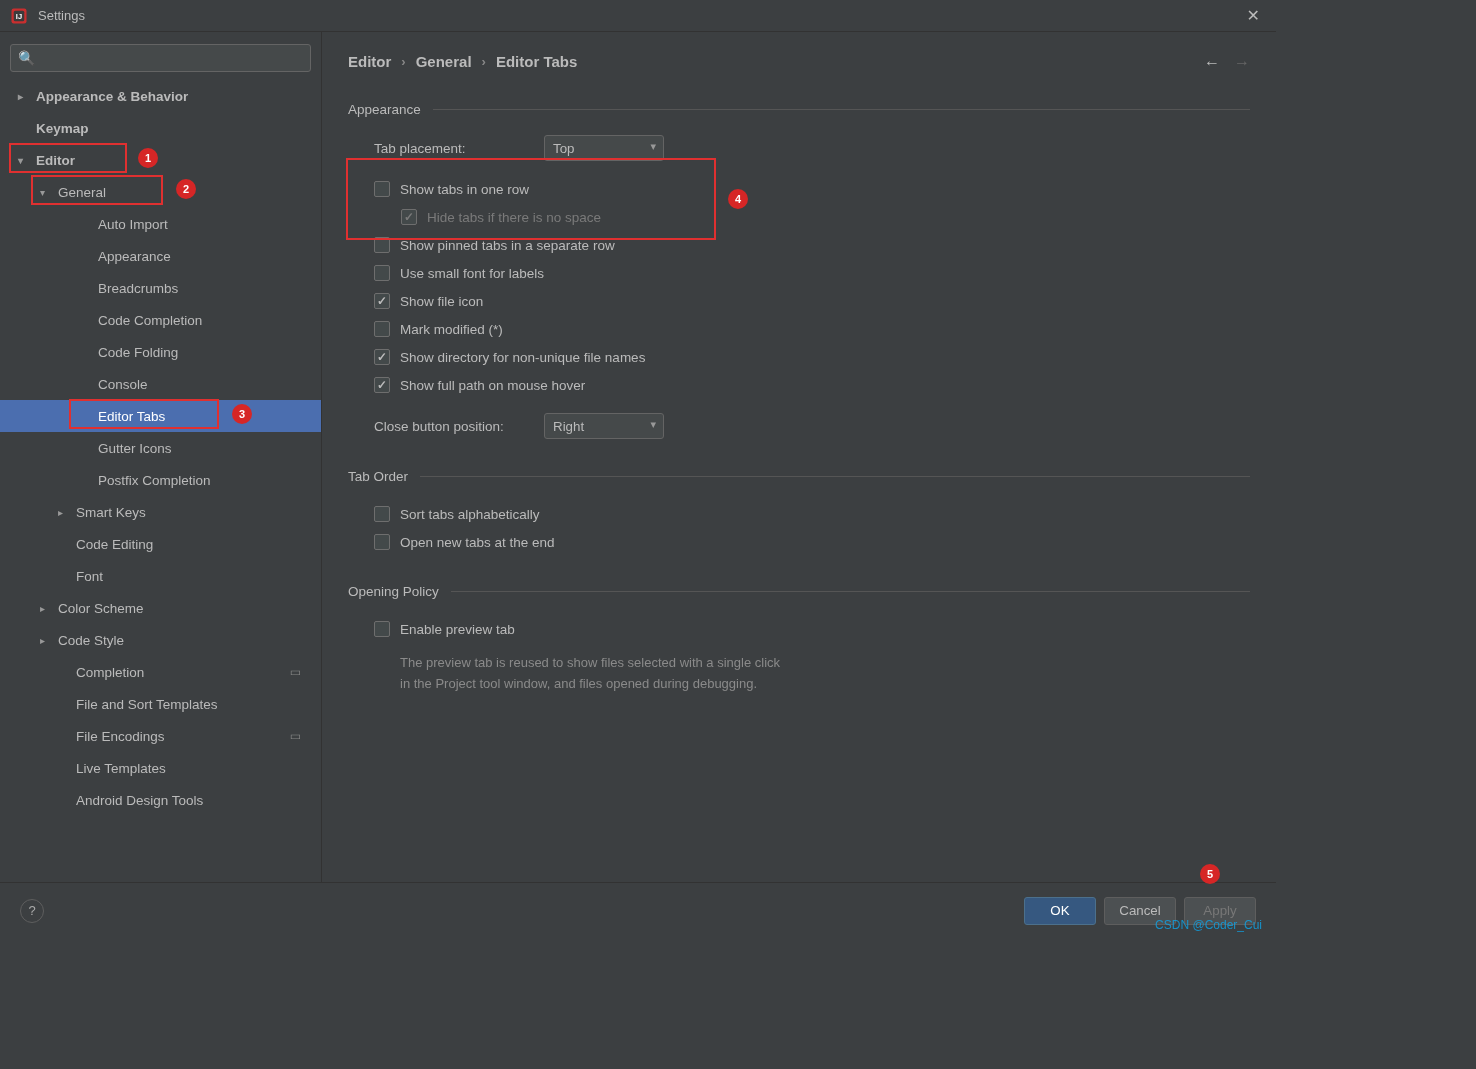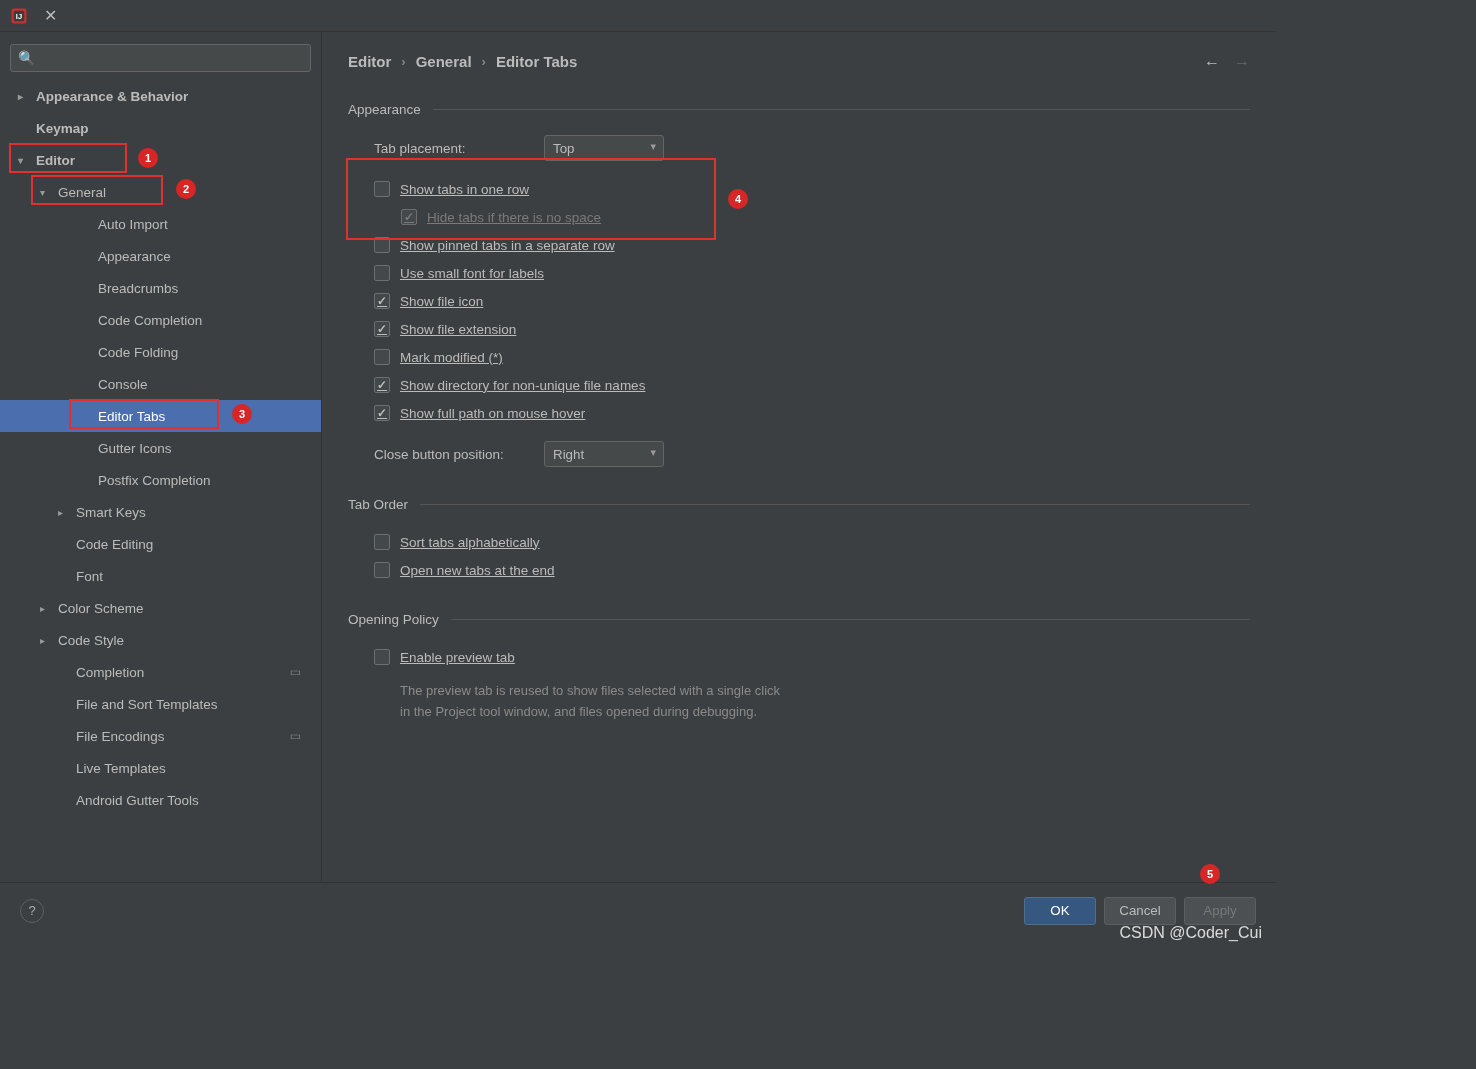--- a/index.html
+++ b/index.html
@@ -47,50 +47,51 @@
 .section-header { display: flex; align-items: center; margin-top: 22px; margin-bottom: 10px; }
 .section-header .stitle { color: #bbbbbb; font-size: 13.5px; margin-right: 12px; }
 .section-header .sline { flex: 1; height: 1px; background: #555; }
 
 .form-row { display: flex; align-items: center; margin: 8px 0 8px 26px; min-height: 26px; }
 .form-row .label { width: 170px; color: #bbbbbb; font-size: 13.5px; }
 .form-row select { background: #45494a; border: 1px solid #646464; color: #bbbbbb; height: 26px; padding: 0 28px 0 8px; border-radius: 3px; width: 120px; appearance: none; -webkit-appearance: none; }
 .sel-wrap { position: relative; display: inline-block; }
 .sel-wrap::after { content: "▾"; position: absolute; right: 8px; top: 5px; color: #999; pointer-events: none; font-size: 11px; }
 
-.chk-row { display: flex; align-items: center; margin: 12px 0 12px 26px; font-size: 13.5px; text-decoration: underline; }
+.chk-row { display: flex; align-items: center; margin: 12px 0 12px 26px; font-size: 13.5px; }
 .chk-row.indent2 { margin-left: 53px; }
 .chk-row.disabled { color: #7a7a7a; }
 .chk { width: 16px; height: 16px; border: 1px solid #6e6e6e; border-radius: 2px; margin-right: 10px; display: inline-flex; align-items: center; justify-content: center; background: #43494a; flex-shrink: 0; }
 .chk.checked::after { content: "✓"; color: #bbbbbb; font-size: 12px; font-weight: bold; }
 .chk.checked.disabled-chk::after { color: #7a7a7a; }
 
 .desc { color: #8a8a8a; font-size: 13px; margin-left: 52px; max-width: 520px; line-height: 1.6; margin-top: 4px; }
 
 .footer { height: 56px; border-top: 1px solid #323232; display: flex; align-items: center; padding: 0 20px; }
 .help-btn { width: 24px; height: 24px; border: 1px solid #5e5e5e; border-radius: 50%; display: flex; align-items: center; justify-content: center; color: #aaa; cursor: pointer; }
 .footer .spacer { flex: 1; }
 .btn { height: 28px; min-width: 72px; border-radius: 3px; border: 1px solid #5e5e5e; background: #4c5052; color: #bbbbbb; margin-left: 8px; cursor: pointer; padding: 0 14px; }
 .btn.primary { background: #365880; border-color: #4c708c; color: #fff; }
 .btn.disabled { color: #777; }
 
 .redbox { position: absolute; border: 2px solid #e03030; pointer-events: none; }
 .badge { position: absolute; width: 20px; height: 20px; border-radius: 50%; background: #d62626; color: #fff; font-size: 11px; font-weight: bold; display: flex; align-items: center; justify-content: center; pointer-events: none; }
 
-.watermark { position: absolute; bottom: 6px; right: 14px; color: #ffffff; font-size: 16px; opacity: 0.8; }
+.watermark { position: absolute; bottom: 16px; right: 14px; color: #0ea5e9; font-size: 12px; opacity: 0.8; }
 </style>
 </head>
 <body>
 
 <div class="titlebar">
   <svg class="app-icon" viewBox="0 0 24 24">
       <rect x="2" y="2" width="20" height="20" rx="3" fill="#c92f2f"></rect>
       <rect x="5" y="5" width="14" height="14" rx="2" fill="#3b3b3b"></rect>
       <text x="12" y="16" text-anchor="middle" fill="#fff" font-size="10" font-family="sans-serif" font-weight="bold">IJ</text>
     </svg>
+  <span class="title">Settings</span>
   <span class="close-btn">✕</span>
 </div>
 
 <div class="main-area">
   <div class="sidebar">
     <div class="search-box">
       <div class="search-wrap">
         <span class="sicon">🔍</span>
         <input type="text" placeholder="" style="">
       </div>
@@ -181,21 +182,21 @@
           <span class="arrow none"></span>
           <span>File Encodings</span>
           <span class="proj-icon">▭</span>
         </div>
         <div class="tree-item level2b">
           <span class="arrow none"></span>
           <span>Live Templates</span>
         </div>
         <div class="tree-item level2b">
           <span class="arrow none"></span>
-          <span>Android Gutter Tools</span>
+          <span>Android Design Tools</span>
         </div>
       </div>
   </div>
 
   <div class="content">
     <div class="breadcrumb">
       <span class="crumb">Editor</span>
       <span class="sep">›</span>
       <span class="crumb">General</span>
       <span class="sep">›</span>
@@ -231,24 +232,20 @@
         </div>
         <div class="chk-row">
           <span class="chk"></span>
           <span>Use small font for labels</span>
         </div>
         <div class="chk-row">
           <span class="chk checked"></span>
           <span>Show file icon</span>
         </div>
         <div class="chk-row">
-          <span class="chk checked"></span>
-          <span>Show file extension</span>
-        </div>
-        <div class="chk-row">
           <span class="chk"></span>
           <span>Mark modified (*)</span>
         </div>
         <div class="chk-row">
           <span class="chk checked"></span>
           <span>Show directory for non-unique file names</span>
         </div>
         <div class="chk-row">
           <span class="chk checked"></span>
           <span>Show full path on mouse hover</span>

